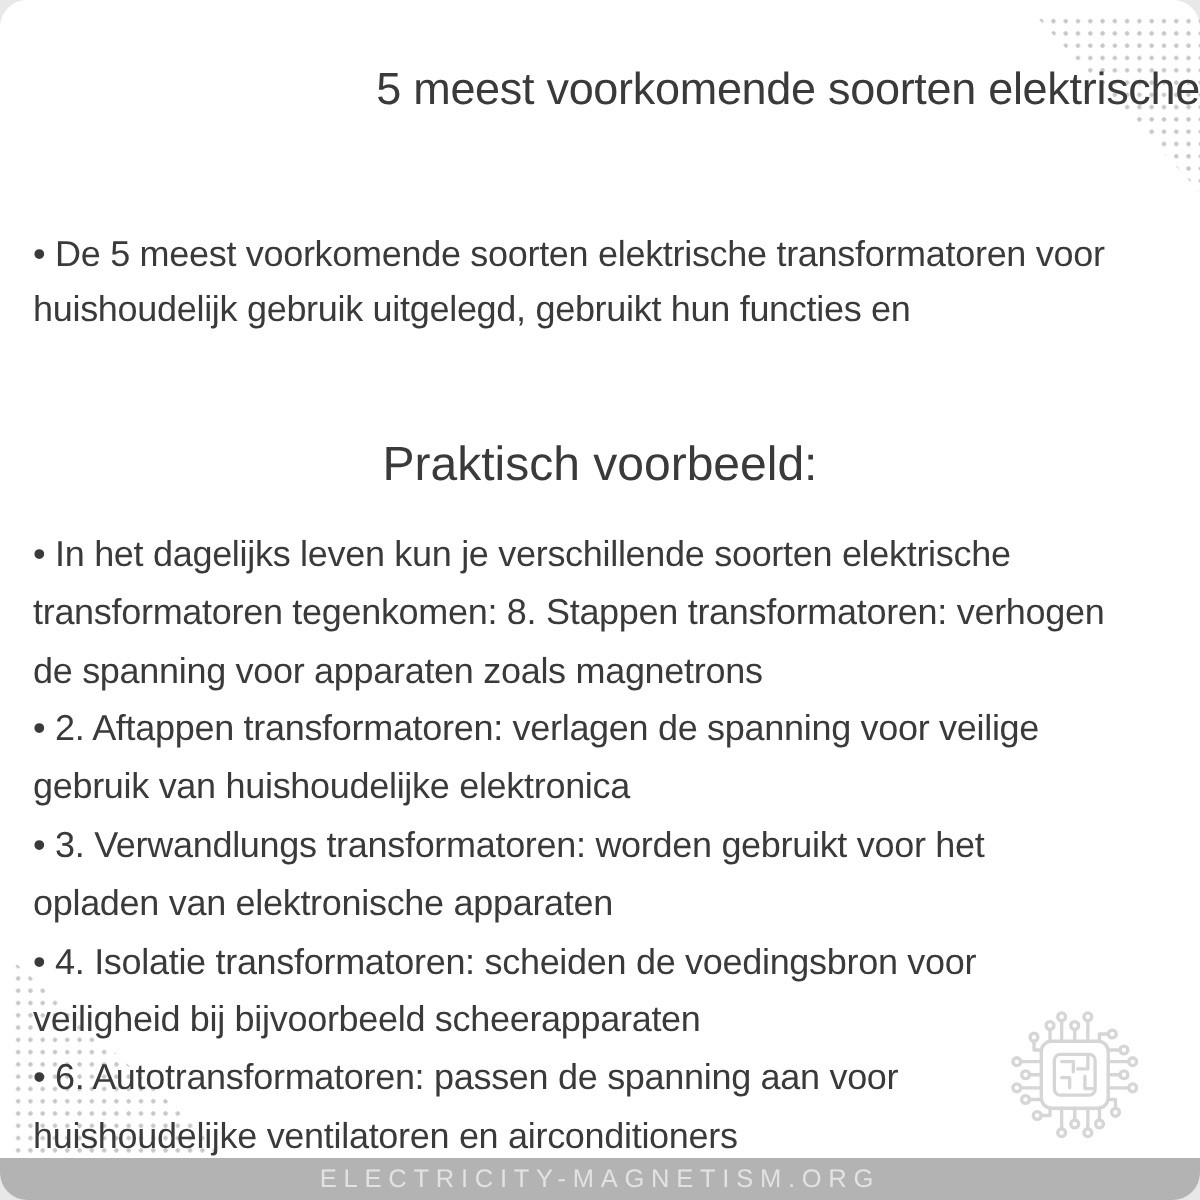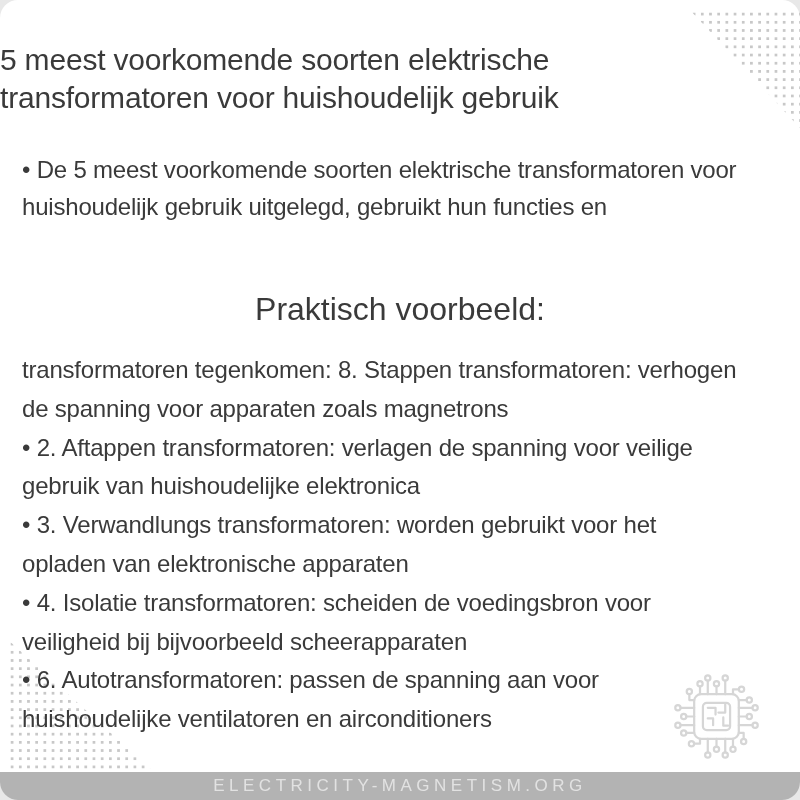--- a/index.html
+++ b/index.html
@@ -13,21 +13,21 @@
   .card{
     position:absolute;inset:0;
     background:var(--card_bg,#fff);
     border-radius:18px;
     overflow:hidden;
     z-index:1;
   }
   
   .title{
     position:absolute;top:41px;left:0;right:0;
-    text-align:left;z-index:3;
+    text-align:right;z-index:3;
     font-size:30px;line-height:38px;
     color:var(--text,#3a3a3a);
     letter-spacing:-0.2px;
   }
   .title div{white-space:nowrap;}
   .intro{
     position:absolute;top:151px;left:22px;right:20px;z-index:3;
     font-size:24px;line-height:37px;
     color:var(--text,#3a3a3a);
     letter-spacing:-0.2px;
@@ -119,31 +119,31 @@
       <path d="M57 51 V59.5 H62"></path>
       <use href="#pins"></use>
       <use href="#pins" transform="rotate(90 50 50)"></use>
       <use href="#pins" transform="rotate(180 50 50)"></use>
       <use href="#pins" transform="rotate(270 50 50)"></use>
     </svg>
   </div>
 
   <div class="title">
     <div>5 meest voorkomende soorten elektrische</div>
-    <div>transformatoren voor huishoudelijk gebruik</div>
   </div>
 
   <div class="intro">
     <div>• De 5 meest voorkomende soorten elektrische transformatoren voor</div>
     <div>huishoudelijk gebruik uitgelegd, gebruikt hun functies en</div>
   </div>
 
   <div class="section-heading">Praktisch voorbeeld:</div>
 
   <div class="body-text">
+    <div>• In het dagelijks leven kun je verschillende soorten elektrische</div>
     <div>transformatoren tegenkomen: 8. Stappen transformatoren: verhogen</div>
     <div>de spanning voor apparaten zoals magnetrons</div>
     <div>• 2. Aftappen transformatoren: verlagen de spanning voor veilige</div>
     <div>gebruik van huishoudelijke elektronica</div>
     <div>• 3. Verwandlungs transformatoren: worden gebruikt voor het</div>
     <div>opladen van elektronische apparaten</div>
     <div>• 4. Isolatie transformatoren: scheiden de voedingsbron voor</div>
     <div>veiligheid bij bijvoorbeeld scheerapparaten</div>
     <div>• 6. Autotransformatoren: passen de spanning aan voor</div>
     <div>huishoudelijke ventilatoren en airconditioners</div>

